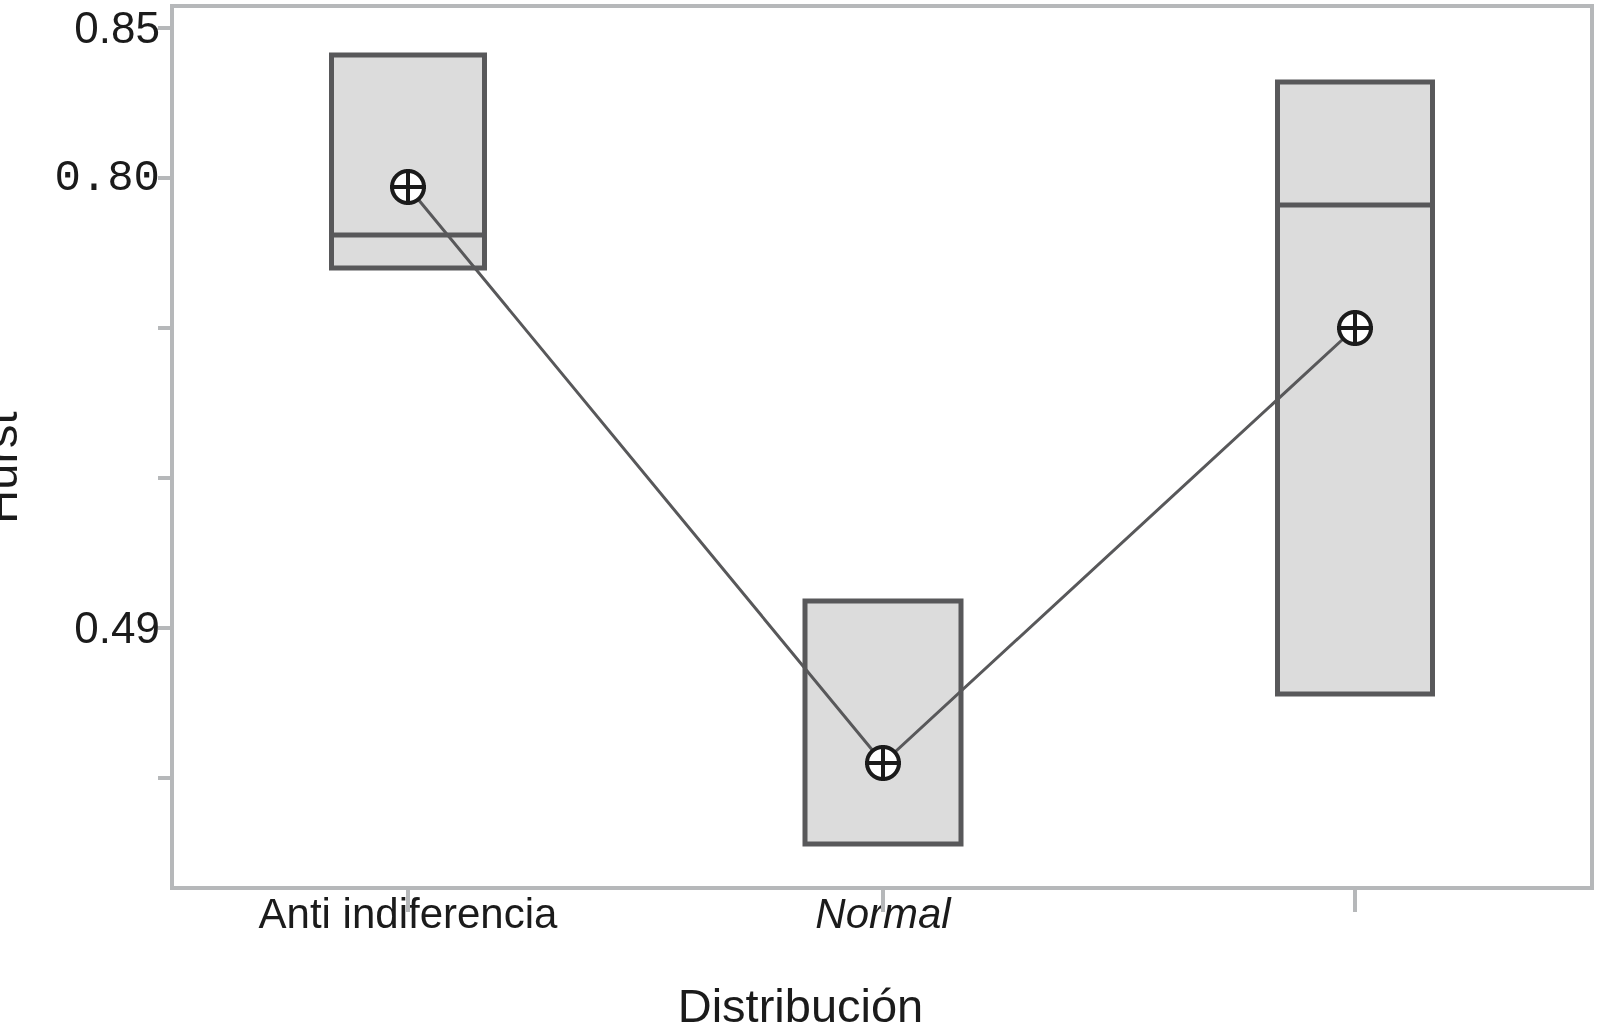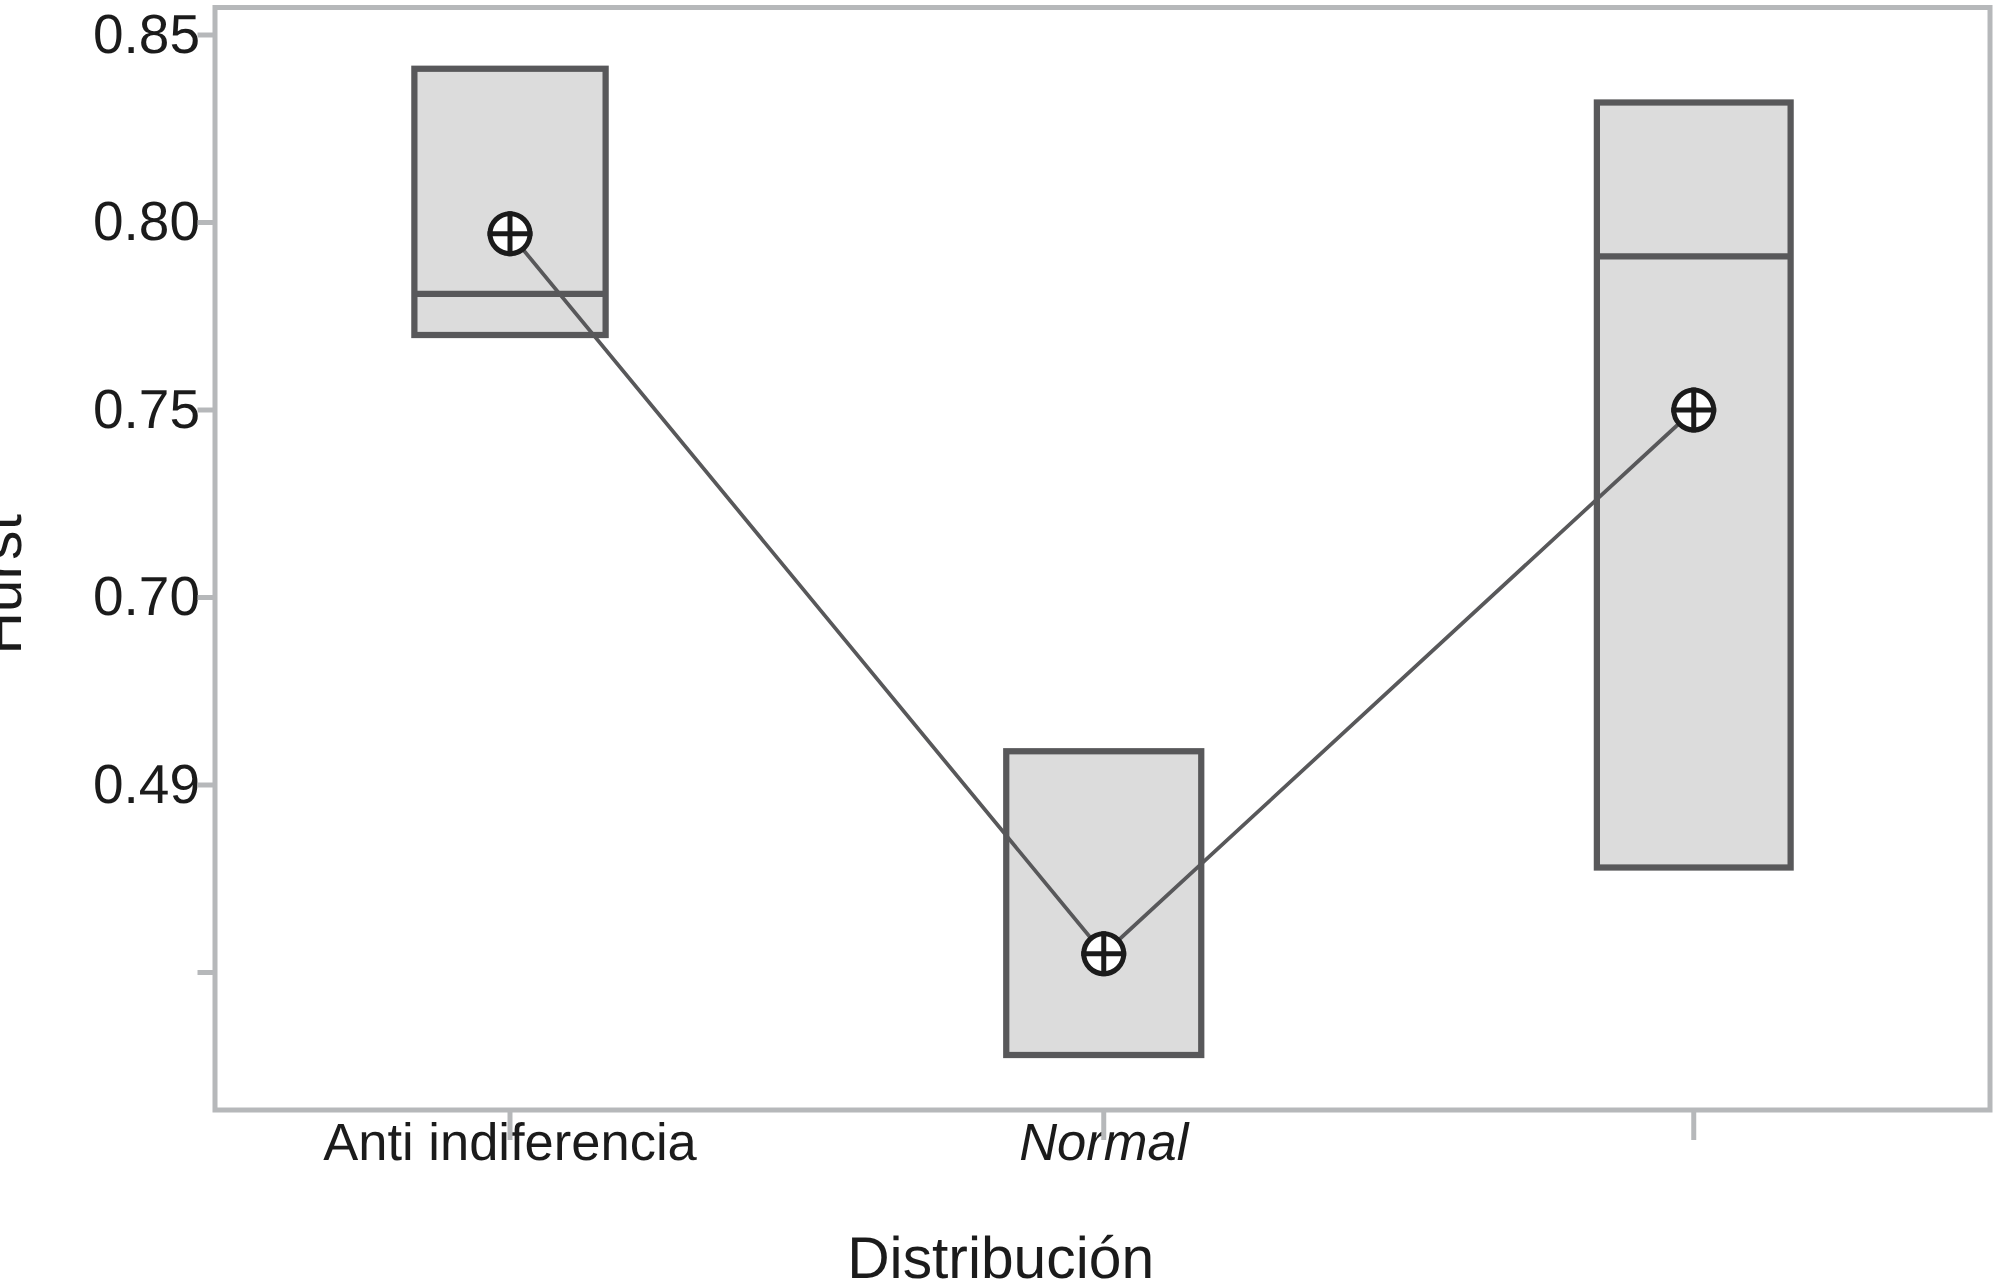--- a/index.html
+++ b/index.html
@@ -96,23 +96,21 @@
 <body>
 
 <div id="figure">
 
   <div id="ylabel">
     <span id="ylabel-inner">Hurst</span>
   </div>
 
   <div id="ytick-labels">
     <div class="ytick-label" style="top: 6px;">0.85</div>
-    <div class="ytick-label" style="top: 156px;">0.80</div>
-    <div class="ytick-label" style="top: 306px;">0.75</div>
-    <div class="ytick-label" style="top: 456px;">0.70</div>
+    <div class="ytick-label" style="top: 156px; font-family: Liberation Mono, monospace;">0.80</div>
     <div class="ytick-label" style="top: 606px;">0.49</div>
   </div>
 
   <div id="xtick-labels">
     <div class="xtick-label" style="left:408px;">Anti indiferencia</div>
     <div class="xtick-label" style="left:883px;font-style:italic;">Normal</div>
   </div>
 
   <div id="xlabel">Distribución</div>
 

